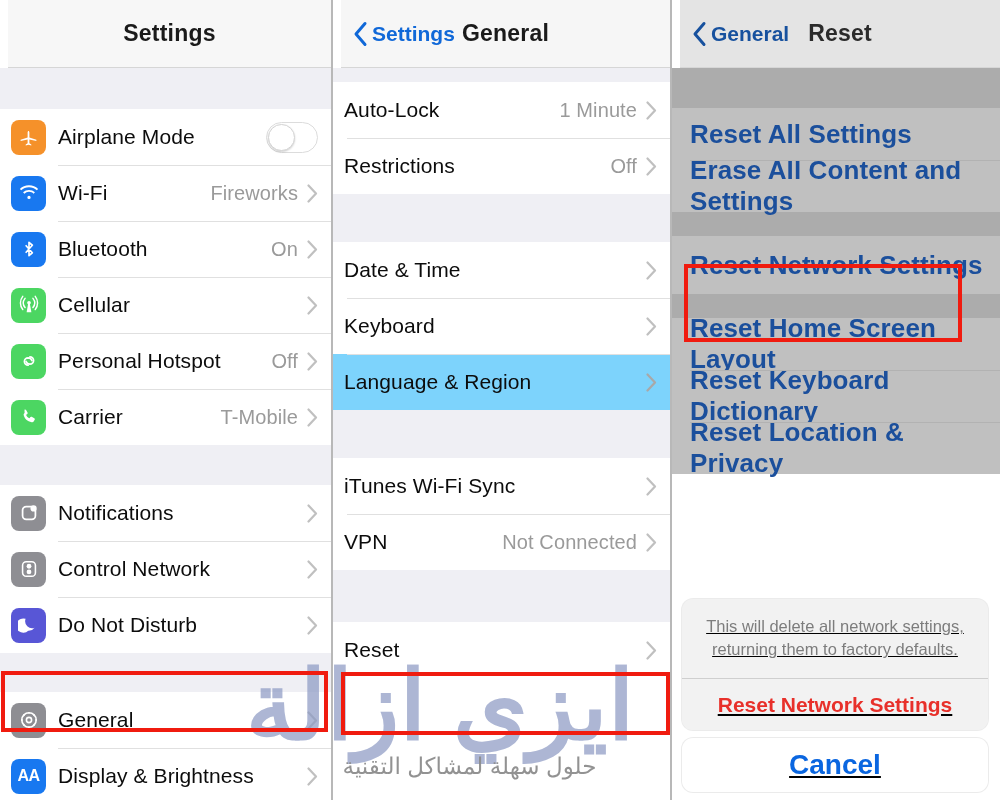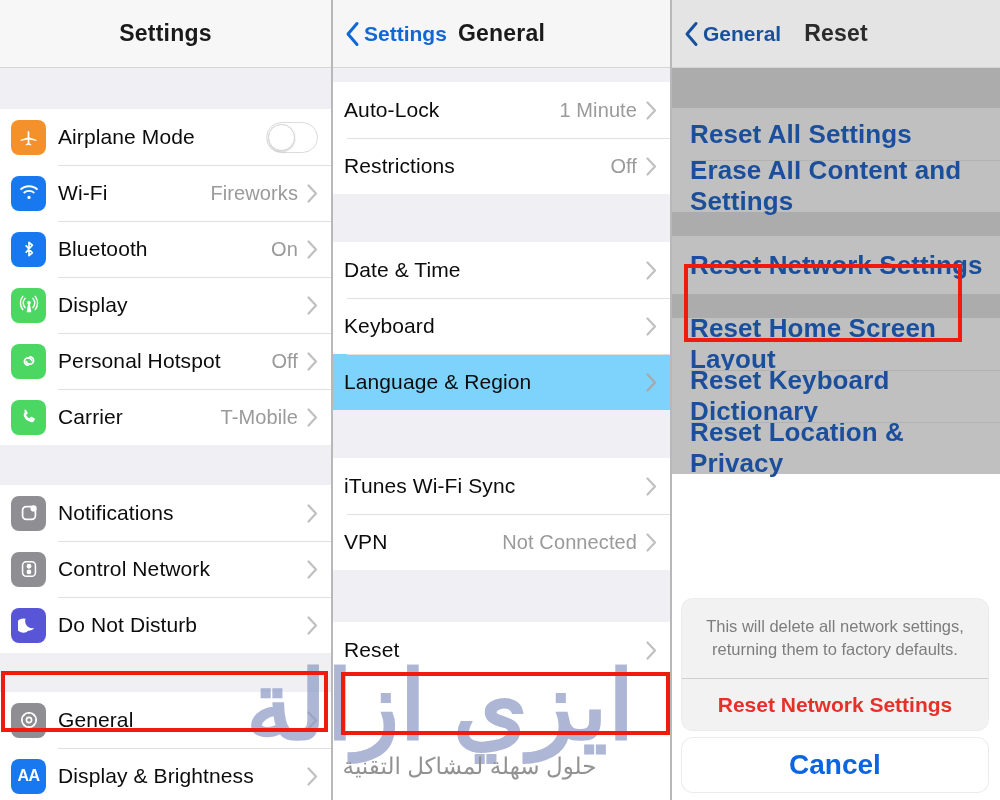--- a/index.html
+++ b/index.html
@@ -14,21 +14,21 @@
   
   .panel { position: relative; height: 800px; overflow: hidden; background: #ffffff; }
   .panel-left   { width: 331px; }
   .panel-mid    { width: 339px; border-left: 2px solid #b8b8b8; }
   .panel-right  { width: 330px; border-left: 2px solid #b8b8b8; }
 
   
   .navbar {
     height: 68px; background: #f7f7f7;
     display: flex; align-items: center; justify-content: center;
-    position: relative; border-bottom: 1px solid #d6d6d6;
+    position: relative; border-bottom: 1px solid #d6d6d6; margin-left: 8px;
   }
   .nav-title {
     font-size: 23px; font-weight: bold; color: #1a1a1a; letter-spacing: .2px;
   }
   .nav-back {
     position: absolute; left: 12px; top: 50%; transform: translateY(-50%);
     display: flex; align-items: center; gap: 4px;
     color: #1068d8; font-size: 21px; font-weight: bold;
   }
   .nav-back svg { display: block; }
@@ -94,20 +94,21 @@
     height: 1px; background: #b2b2b2;
   }
   .right-row-label {
     font-size: 26px; font-weight: bold; color: #1b4f9c; letter-spacing: .1px;
   }
 
   
   .sheet {
     position: absolute; left: 10px; right: 12px; bottom: 8px;
     z-index: 40;
+    text-decoration: underline;
   }
   .sheet-card {
     background: #f2f2f2; border-radius: 11px; overflow: hidden;
     box-shadow: 0 0 0 1px rgba(0,0,0,.08);
   }
   .sheet-msg {
     padding: 16px 20px 17px; text-align: center;
     font-size: 16.5px; line-height: 1.38; color: #7d7d7d;
   }
   .sheet-action {
@@ -200,21 +201,21 @@
               <g fill="none" stroke="#fff" stroke-width="1.6" stroke-linecap="round">
                 <path d="M7.7 4.8a8 8 0 000 10"></path>
                 <path d="M16.3 4.8a8 8 0 010 10"></path>
                 <path d="M5.2 2.6a11.5 11.5 0 000 14.4"></path>
                 <path d="M18.8 2.6a11.5 11.5 0 010 14.4"></path>
               </g>
               <circle cx="12" cy="9.5" r="2" fill="#fff"></circle>
               <path fill="#fff" d="M11 11h2l1.6 9h-5.2z"></path>
             </svg>
         </span>
-        <span class="row-label">Display</span>
+        <span class="row-label">Cellular</span>
         <svg class="chev" viewBox="0 0 11 19">
             <path d="M1.5 1.5L9 9.5 1.5 17.5"></path>
           </svg>
       </div>
 
       <div class="row">
         <span class="tile" style="background:#4cd662">
           <svg width="22" height="22" viewBox="0 0 24 24">
               <g fill="none" stroke="#fff" stroke-width="1.9" stroke-linecap="round">
                 <path d="M13 7.5a4 4 0 010 8 4.6 4.6 0 01-4.2-3"></path>

